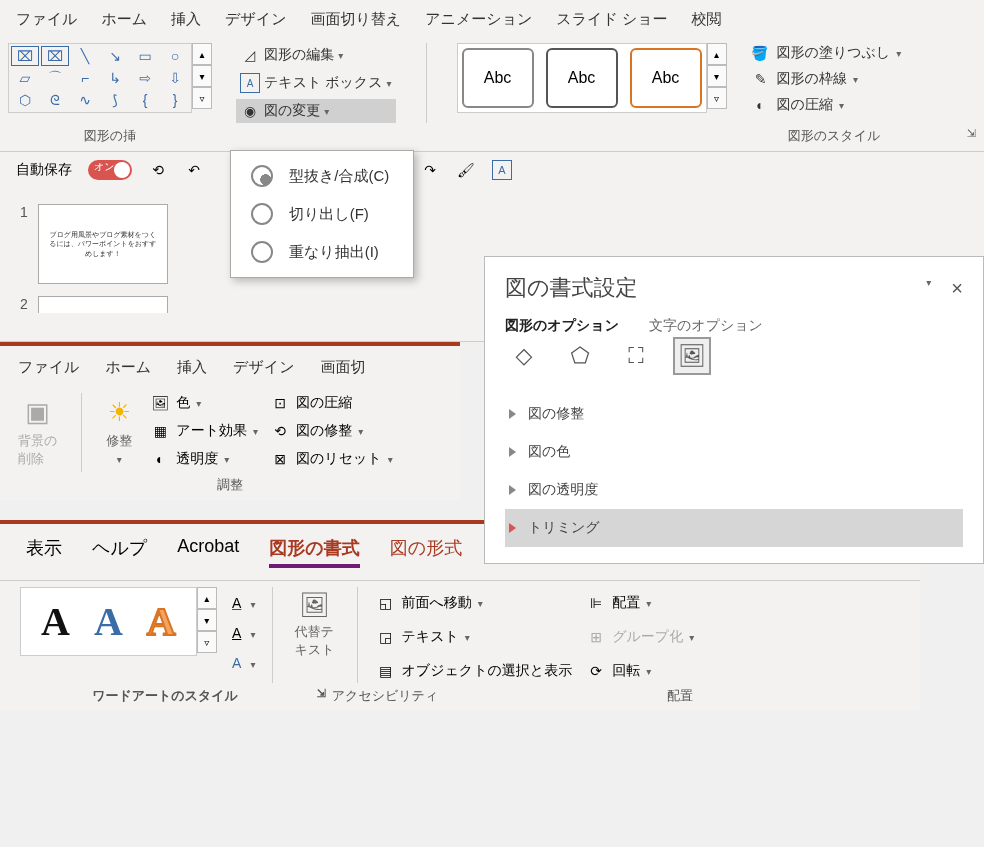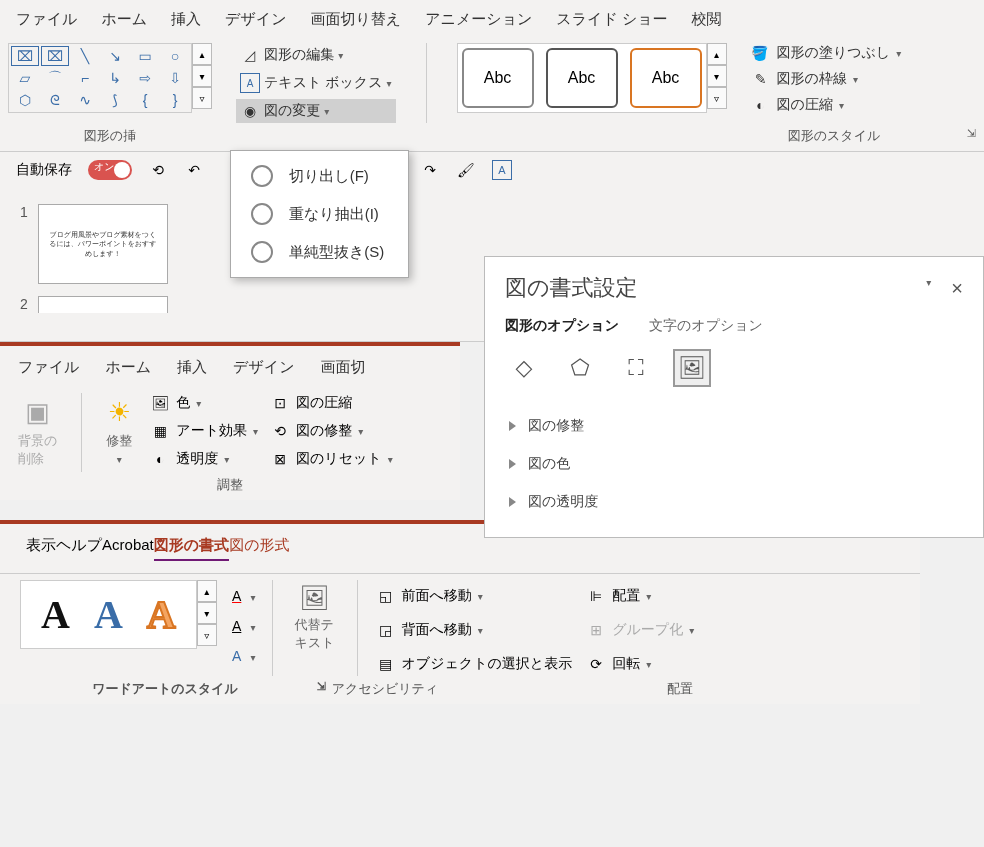--- a/index.html
+++ b/index.html
@@ -45,34 +45,34 @@
     .section2 { background: #f3f2f1; border-top: 4px solid #a83a22; width: 460px; margin-left: 0; }
     .section2 .tabs { padding: 12px 18px; gap: 26px; }
     .section2 .groups { display: flex; padding: 4px 12px 0; gap: 12px; }
     .vbtn { display: flex; flex-direction: column; align-items:center; font-size: 13px; color:#666; padding: 4px 6px; gap:4px; }
     .smallops { display: flex; flex-direction:column; gap:8px; font-size: 14px; }
     .smallops .item { display:flex; align-items:center; gap:6px; }
     
     .pane { position: absolute; right: 0; top: 256px; width: 500px; background: #fff; border:1px solid #bbb; padding: 16px 20px; }
     .pane-title { color: #444; font-size: 22px; margin-bottom: 14px; display:flex; justify-content:space-between; align-items:center; }
     .pane-title .close { font-size: 20px; color:#555; }
-    .pane-tabs { display:flex; gap:30px; font-size: 14px; margin-bottom: 14px; }
+    .pane-tabs { display:flex; gap:30px; font-size: 14px; margin-bottom: 2px; }
     .pane-tabs .active { font-weight:bold; color:#222; }
     .pane-tabs .inactive { color:#666; }
     .pane-icons { display:flex; gap: 18px; margin-bottom: 20px; }
     .pane-icons .pi { width:38px; height:38px; display:flex; align-items:center; justify-content:center; font-size:22px; color:#555; }
     .pane-icons .pi.selected { border:2px solid #999; background:#efefef; }
     .pane-list .prow { display:flex; align-items:center; gap:12px; padding:10px 4px; font-size:14px; color:#444; }
     .pane-list .prow.activep { background:#d6d6d6; }
     .arrow { width:0; height:0; border-top:5px solid transparent; border-bottom:5px solid transparent; border-left:7px solid #888; }
     .arrow.orange { border-left-color: #d9534f; }
     
     .section3 { background: #f3f2f1; border-top: 4px solid #a83a22; width: 920px; margin-top: 20px; }
-    .tabs3 { display:flex; padding: 12px 26px; font-size: 15px; }
-    .tabs3 .active { color:#a83a22; font-weight:bold; border-bottom:2px solid #701a75; padding-bottom:4px; }
+    .tabs3 { display:flex; gap: 30px; padding: 12px 26px; font-size: 18px; }
+    .tabs3 .active { color:#a83a22; font-weight:bold; border-bottom:4px solid #701a75; padding-bottom:4px; }
     .tabs3 .active2 { color:#a83a22; }
     .rib3 { display:flex; align-items:flex-start; padding: 6px 20px 0; gap: 10px; border-top:1px solid #ccc; }
     .wa-gallery { display:flex; gap:24px; border:1px solid #ccc; padding: 10px 20px; background:#fff; }
     .wa { font-size: 40px; font-weight: bold; font-family: serif; }
     .wa.w1 { color:#111; }
     .wa.w2 { color:#3a6da8; }
     .wa.w3 { color:#f4a460; -webkit-text-stroke: 2px #d97522; }
     .text-ops { display:flex; flex-direction:column; gap:10px; font-size:14px; padding-top: 6px; }
     .arrbtns { display:flex; flex-direction:column; gap: 10px; font-size: 14px; padding-top: 4px; }
     .arrbtns .item { display:flex; align-items:center; gap:6px; padding: 2px; }
@@ -199,30 +199,30 @@
       </div>
     <span class="ico">⟲</span>
     <span class="ico">↶</span>
     <span class="ico" style="margin-left:200px;">↷</span>
     <span class="ico">🖌</span>
     <span class="ico" style="border:1px solid #3a6da8; color:#3a6da8; font-size:11px;">A</span>
   </div>
 
   <div class="dropdown">
     <div class="ditem">
+      <span class="dcircle" style="background:radial-gradient(circle at 70% 70%, #888 30%, transparent 31%);"></span>
+      <span>型抜き/合成(C)</span>
+    </div>
+    <div class="ditem">
       <span class="dcircle"></span>
       <span>切り出し(F)</span>
     </div>
     <div class="ditem">
       <span class="dcircle"></span>
       <span>重なり抽出(I)</span>
-    </div>
-    <div class="ditem">
-      <span class="dcircle"></span>
-      <span>単純型抜き(S)</span>
     </div>
   </div>
 
   <div class="slide-area">
     <div class="thumb-col">
       <div class="thumb-row">
         <span class="thumb-num">1</span>
         <div class="thumb">
             <span>ブログ用風景やブログ素材をつくるには、パワーポイントをおすすめします！</span>
           </div>
@@ -259,20 +259,24 @@
         <span>図の修整</span>
       </div>
     <div class="prow">
         <span class="arrow"></span>
         <span>図の色</span>
       </div>
     <div class="prow">
         <span class="arrow"></span>
         <span>図の透明度</span>
       </div>
+    <div class="prow activep">
+        <span class="arrow orange"></span>
+        <span>トリミング</span>
+      </div>
   </div>
 </div>
 
 <div class="section2">
   <div class="tabs">
     <span>ファイル</span>
     <span>ホーム</span>
     <span>挿入</span>
     <span>デザイン</span>
     <span>画面切</span>
@@ -360,21 +364,21 @@
     </div>
     <div class="divider"></div>
     <div class="arrbtns">
       <div class="item">
           <span class="ico">◱</span>
           <span>前面へ移動</span> 
           <span class="chev">▾</span>
         </div>
       <div class="item">
           <span class="ico">◲</span>
-          <span>背面へ移動</span> 
+          <span>テキスト</span> 
           <span class="chev">▾</span>
         </div>
       <div class="item">
           <span class="ico">▤</span>
           <span>オブジェクトの選択と表示</span>
         </div>
     </div>
     <div class="arrbtns">
       <div class="item">
           <span class="ico">⊫</span>

